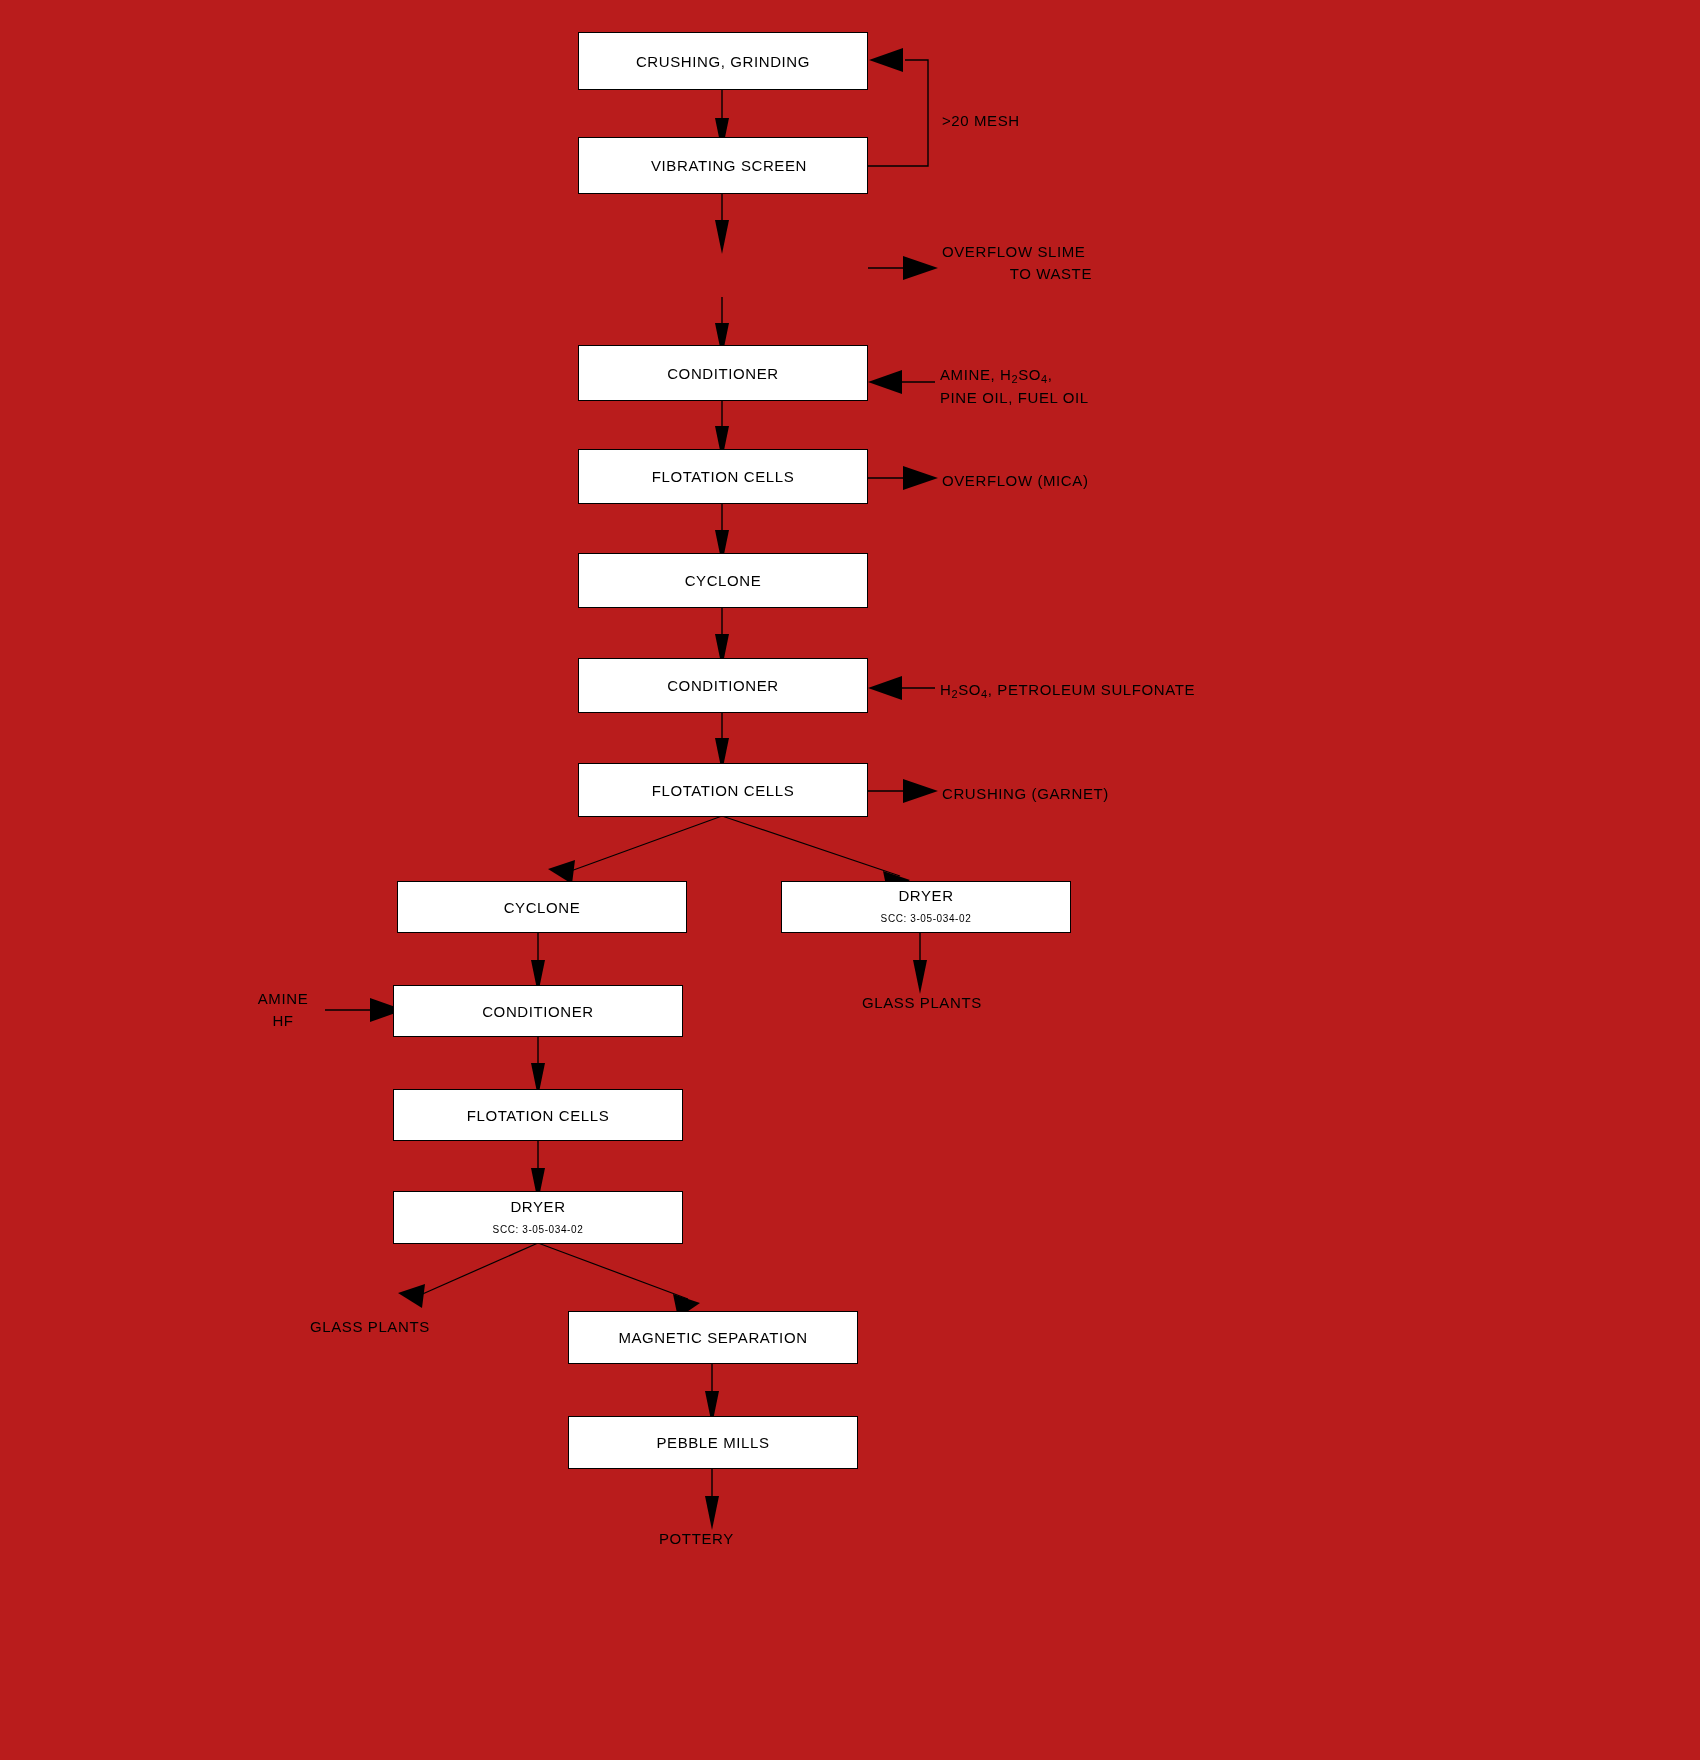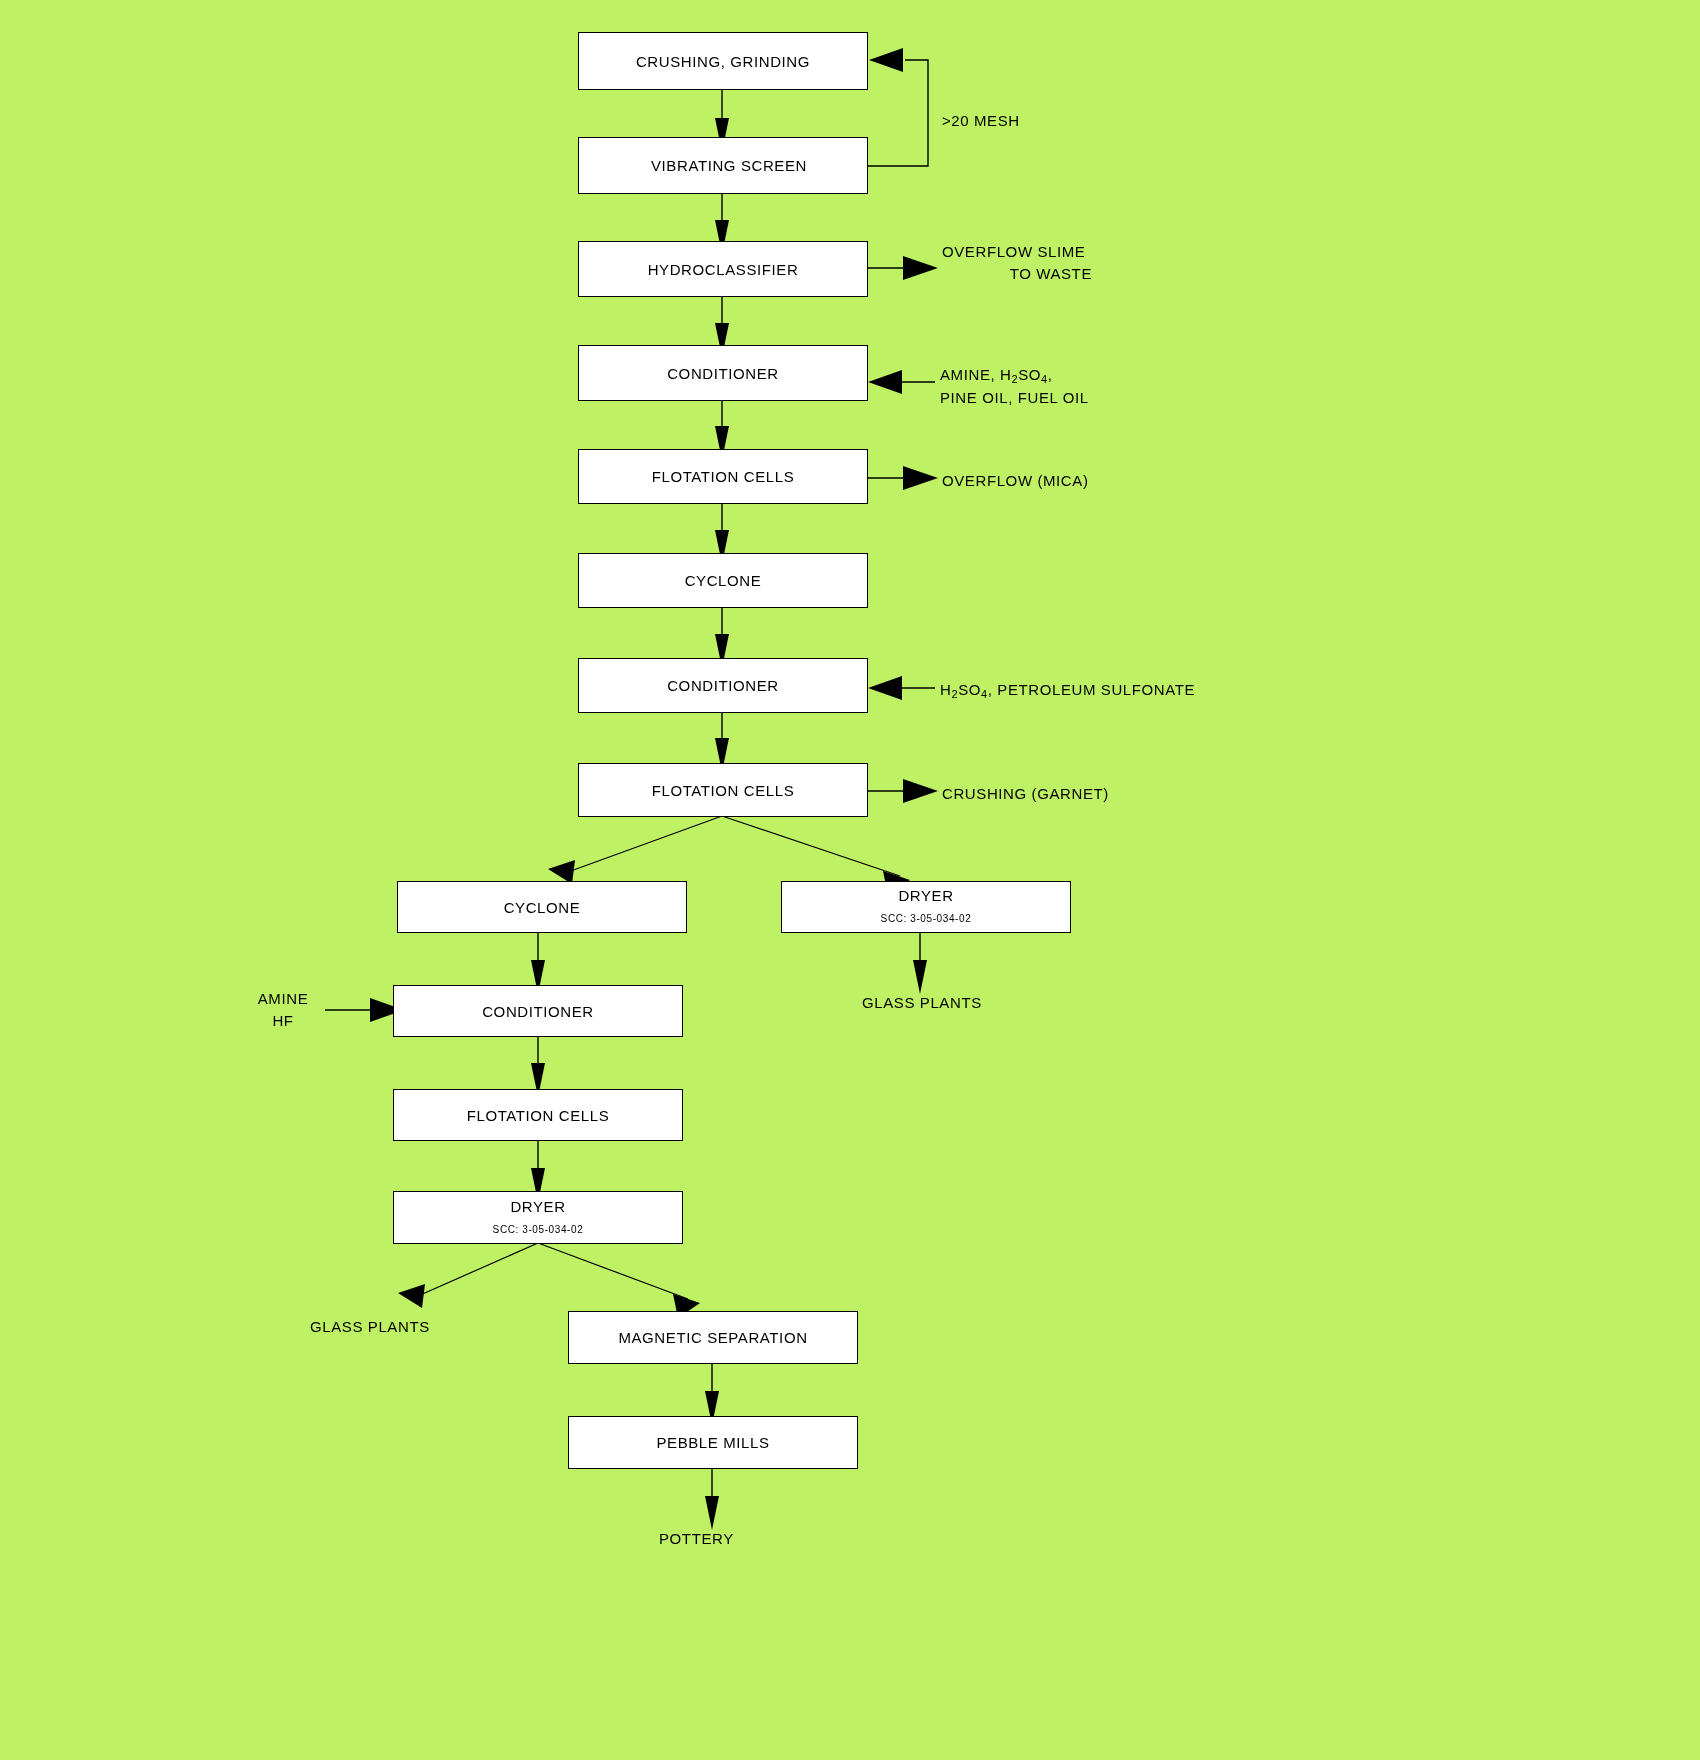--- a/index.html
+++ b/index.html
@@ -5,21 +5,21 @@
 <style>
   html, body {
     margin: 0;
     padding: 0;
     background: #ffffff;
   }
   #stage {
     position: relative;
     width: 1700px;
     height: 1760px;
-    background: #bef264;
+    background: #b91c1c;
     font-family: "Liberation Sans", sans-serif;
     overflow: hidden;
   }
   .node {
     position: absolute;
     box-sizing: border-box;
     border: 1.4px solid #000000;
     background: #ffffff;
     display: flex;
     flex-direction: column;
@@ -151,23 +151,20 @@
   </svg>
 
   <div class="node" style="left:578px; top:32px; width:290px; height:58px;">
     <span class="line1">CRUSHING, GRINDING</span>
   </div>
 
   <div class="node" style="left:578px; top:137px; width:290px; height:57px;padding-left:12px;">
     <span class="line1">VIBRATING SCREEN</span>
   </div>
 
-  <div class="node" style="left:578px; top:241px; width:290px; height:56px;">
-    <span class="line1">HYDROCLASSIFIER</span>
-  </div>
 
   <div class="node" style="left:578px; top:345px; width:290px; height:56px;">
     <span class="line1">CONDITIONER</span>
   </div>
 
   <div class="node" style="left:578px; top:449px; width:290px; height:55px;">
     <span class="line1">FLOTATION CELLS</span>
   </div>
 
   <div class="node" style="left:578px; top:553px; width:290px; height:55px;">

